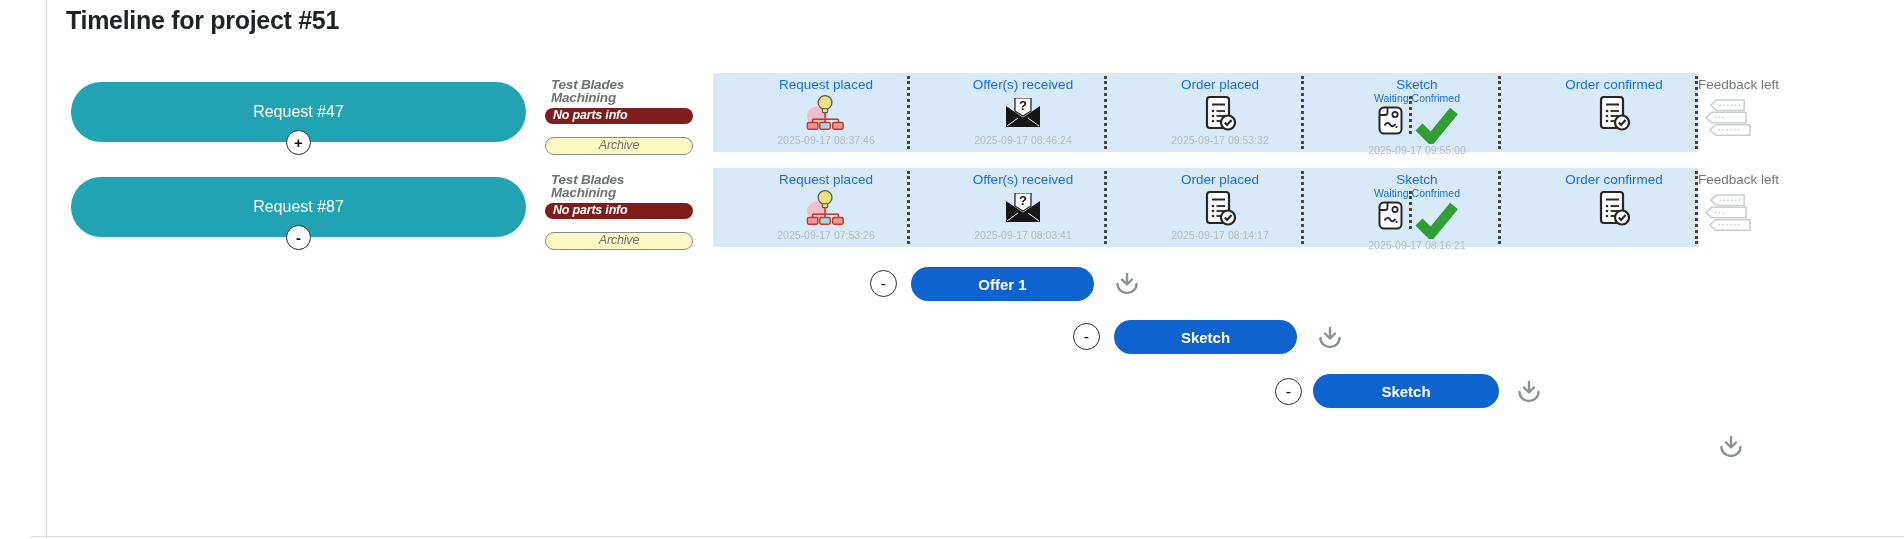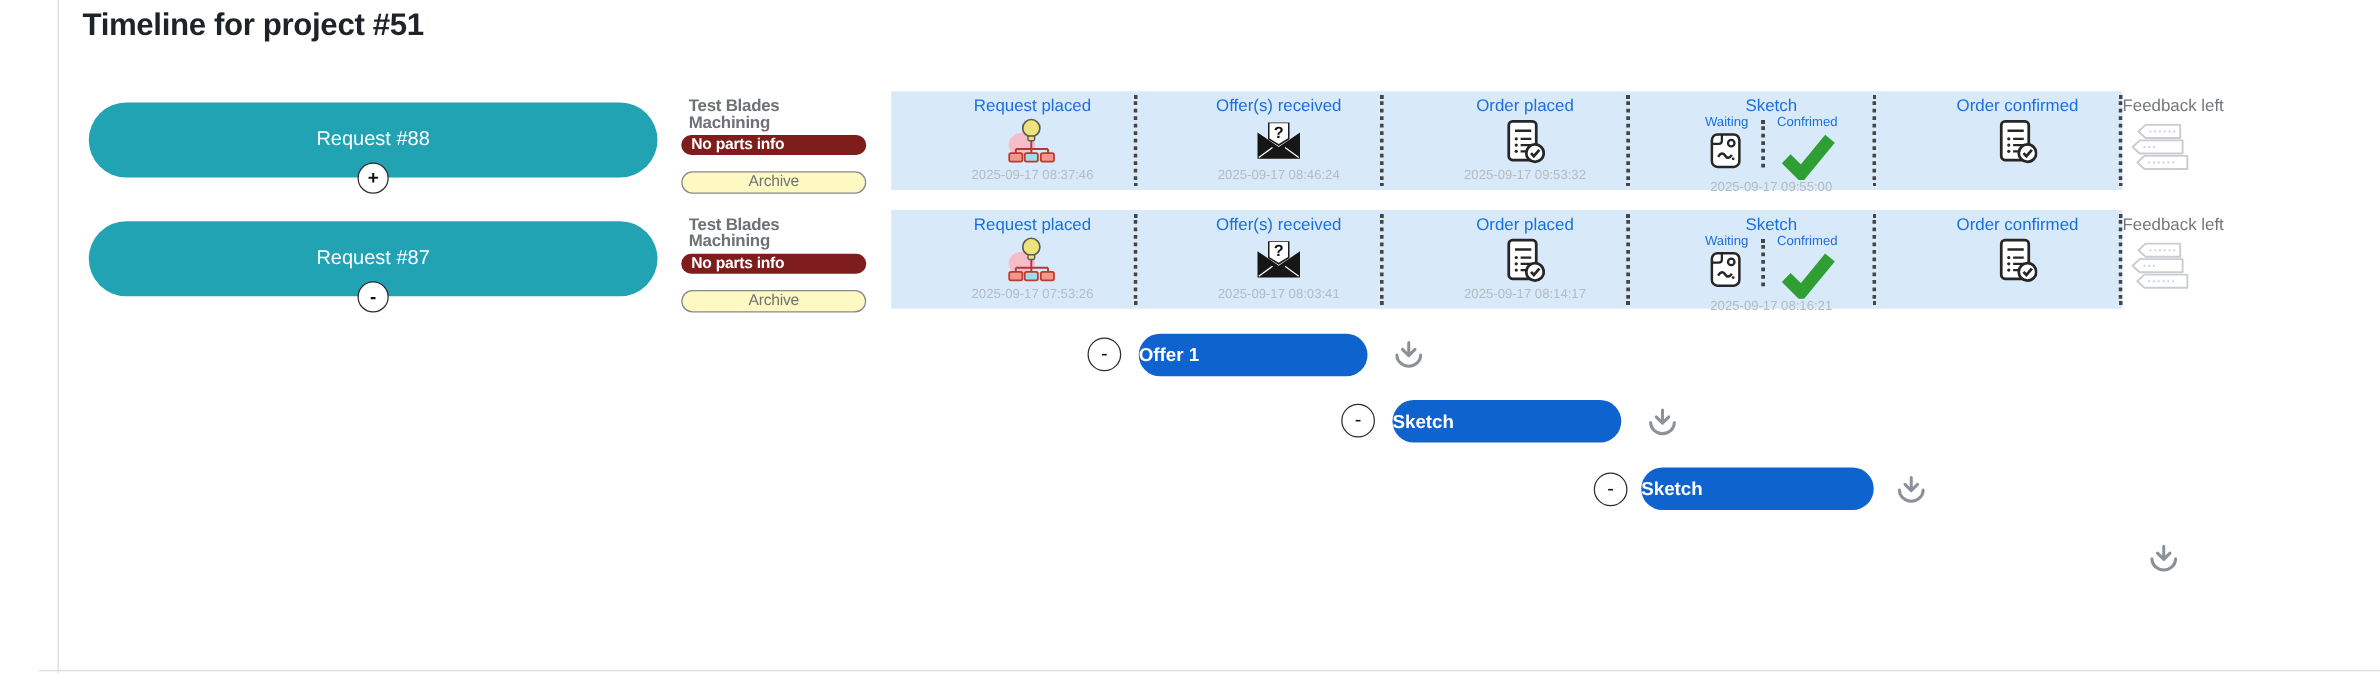--- a/index.html
+++ b/index.html
@@ -18,53 +18,53 @@
   .trow { position:absolute; left:0; width:1904px; height:79px; }
   .trow.r0 { top:73px; } .trow.r1 { top:168px; }
 
   .req-btn { position:absolute; left:40px; top:9px; width:455px; height:60px; background:#21a3b3;
              border-radius:30px; color:#fff; font-size:16px; font-weight:500; display:flex;
              align-items:center; justify-content:center; cursor:pointer; }
   .req-toggle { position:absolute; left:255px; top:57px; width:25px; height:25px; border-radius:50%;
                 background:#fff; border:1.6px solid #2c2c2c; color:#111; font-size:15px; font-weight:600;
                 display:flex; align-items:center; justify-content:center; cursor:pointer; z-index:3; }
 
-  .info { position:absolute; left:514px; top:0; width:148px; height:79px; }
+  .info { position:absolute; left:514px; top:0; width:148px; height:79px;font-style:italic; }
   .info-name { position:absolute; left:6px; top:5px; width:110px; font-size:13.5px; font-weight:700;
                color:#6e7276; line-height:0.98; letter-spacing:-0.2px; }
   .badge-noparts { position:absolute; left:0; top:35px; width:148px; height:16px; background:#7f1d1d;
                    border-radius:9px; color:#fff; font-size:12.5px; font-weight:700; line-height:15px;
                    padding-left:8px; letter-spacing:-0.2px; }
   .btn-archive { position:absolute; left:0; top:64px; width:148px; height:18px; background:#fef9c3;
                  border:1.4px solid #85898d; border-radius:10px; color:#6e7276; font-size:12.5px;
                  text-align:center; line-height:15px; cursor:pointer; letter-spacing:-0.2px; }
 
   .stages { position:absolute; left:682px; top:0; height:79px; display:flex; }
   .cell { width:194px; height:79px; background:#d8eafa; display:flex; flex-direction:column; align-items:center;padding-left:32px; }
   .vdiv { width:0; height:73px; margin-top:3px; border-left:3px dotted #454545; background:#d8eafa; }
   .vdiv-wrap { width:3px; height:79px; background:#d8eafa; }
   .cell-label { margin-top:5px; font-size:13.5px; color:#1a6fe0; line-height:1.05; }
   .icon-wrap { flex:1; display:flex; align-items:center; justify-content:center; }
   .cell-ts { height:15px; margin-bottom:3px; font-size:10.5px; color:#b4bbc1; }
 
-  .sketch-content { flex:1; display:flex; justify-content:center; align-items:stretch; gap:10px; width:100%; }
+  .sketch-content { flex:1; display:flex; justify-content:center; align-items:stretch; width:100%; }
   .sub-col { display:flex; flex-direction:column; align-items:center; }
   .sub-label { font-size:10.5px; color:#1a6fe0; margin-bottom:2px; }
   .mini-vdiv { width:0; height:38px; margin-top:4px; border-left:3px dotted #454545; }
 
   .feedback-cell { width:220px; height:79px; background:#fff; display:flex; flex-direction:column; align-items:flex-start; }
   .fb-label { margin-top:4px; font-size:13.5px; color:#73777b; }
   .fb-icon { margin-top:6px; }
 
   
   .mini-circle { position:absolute; width:27px; height:27px; border-radius:50%; background:#fff;
                  border:1.6px solid #2c2c2c; color:#111; font-size:16px; display:flex; align-items:center;
                  justify-content:center; cursor:pointer; }
   .pill { position:absolute; height:34px; background:#0f63cf; border-radius:17px; color:#fff;
-          font-size:15px; font-weight:700; display:flex; align-items:center; justify-content:flex-start; cursor:pointer; }
+          font-size:15px; font-weight:700; display:flex; align-items:center; justify-content:center; cursor:pointer; }
   .dl { position:absolute; cursor:pointer; }
 
   .exp-a-minus { left:839px; top:270px; } .exp-a-pill { left:880px; top:267px; width:183px; } .exp-a-dl { left:1083px; top:272px; }
   .exp-b-minus { left:1042px; top:323px; } .exp-b-pill { left:1083px; top:320px; width:183px; } .exp-b-dl { left:1286px; top:326px; }
   .exp-c-minus { left:1244px; top:378px; } .exp-c-pill { left:1282px; top:374px; width:186px; } .exp-c-dl { left:1485px; top:380px; }
   .exp-d-pill { left:1483px; top:429px; width:186px; } .exp-d-dl { left:1687px; top:435px; }
 </style>
 </head>
 <body>
 
@@ -141,21 +141,21 @@
 
 <div class="page">
   <div class="vline-left"></div>
   <div class="vline-right"></div>
   <div class="hline-bottom"></div>
 
   <h1 class="title">Timeline for project #51</h1>
 
   <div class="trow r0">
     <div class="req-btn">
-      <span>Request #88</span>
+      <span>Request #47</span>
     </div>
     <div class="req-toggle">+</div>
 
     <div class="info">
       <div class="info-name">Test Blades Machining</div>
       <div class="badge-noparts">No parts info</div>
       <div class="btn-archive">Archive</div>
     </div>
 
     <div class="stages">

